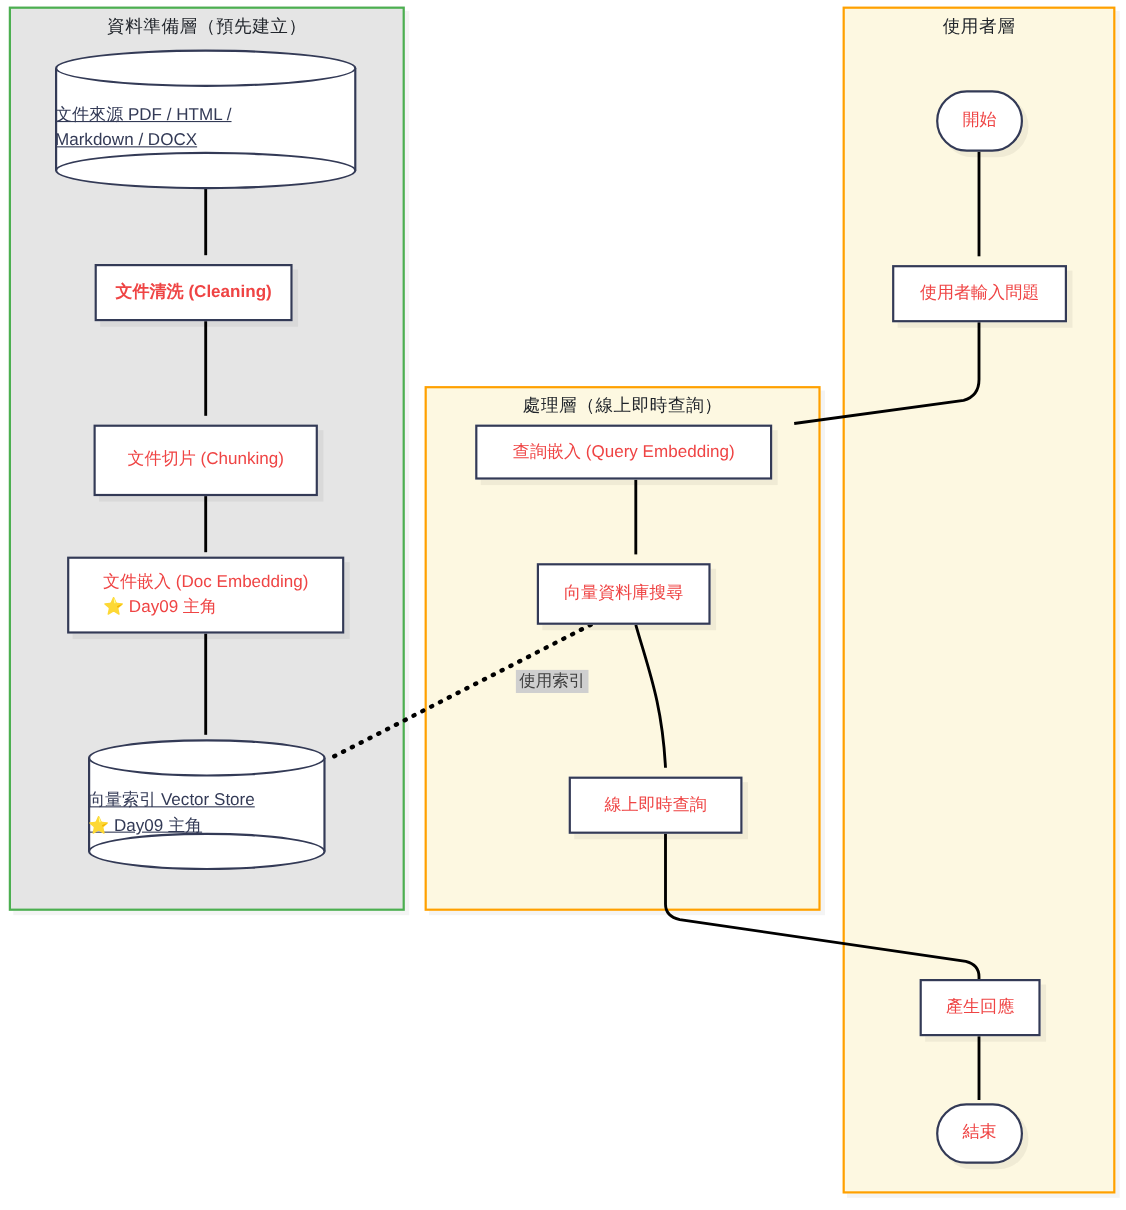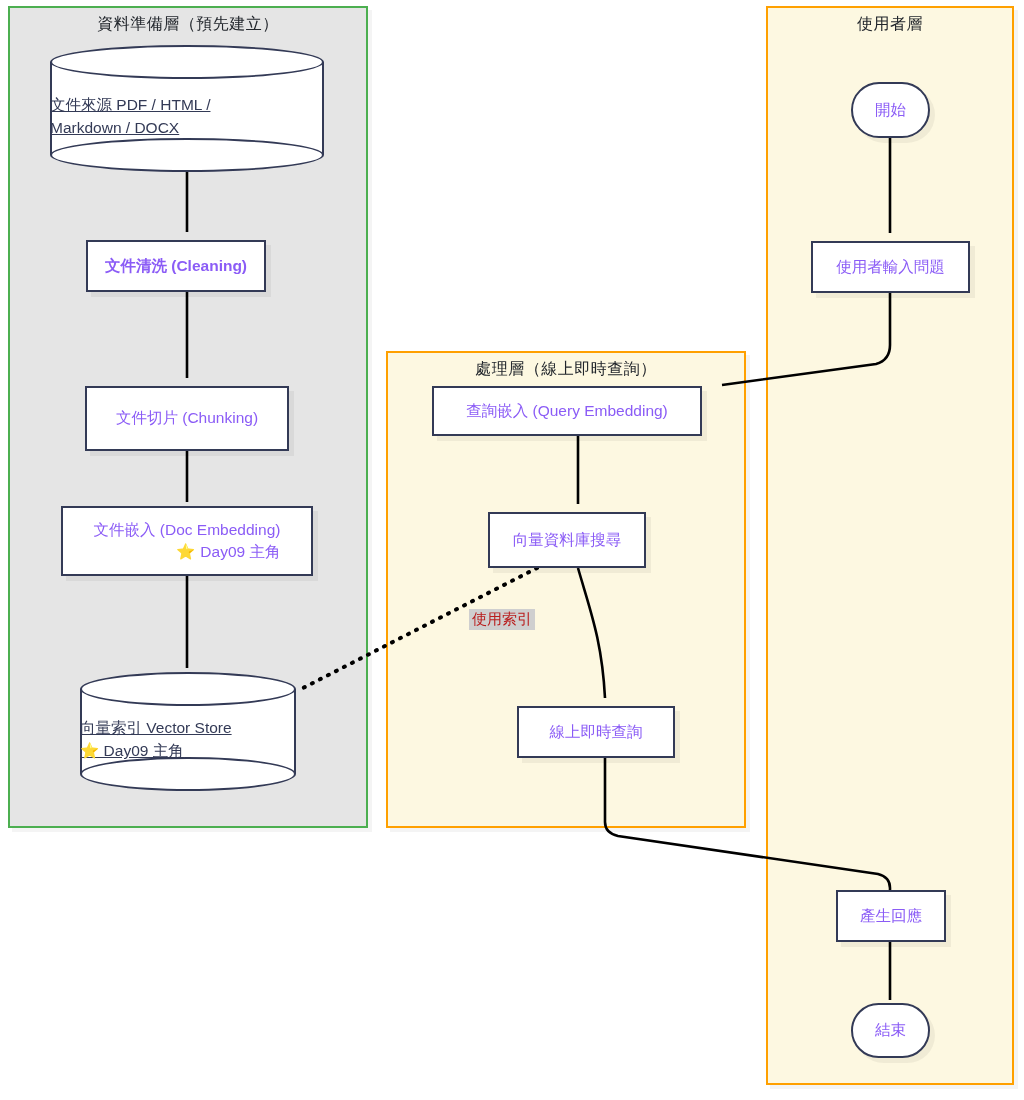--- a/index.html
+++ b/index.html
@@ -35,25 +35,25 @@
     letter-spacing: .5px;
     white-space: nowrap;
   }
 
   
   .node {
     position: absolute;
     box-sizing: border-box;
     background: #ffffff;
     border: 2px solid #333a56;
-    color: #8b5cf6;
+    color: #ef4444;
     display: flex;
     align-items: center;
     justify-content: center;
-    text-align: right;
+    text-align: left;
     font-size: 15.5px;
     line-height: 1.45;
     box-shadow: 5px 5px 0 rgba(0,0,0,0.05);
   }
   .node.stadium {
     border-radius: 999px;
     box-shadow: 5px 5px 0 rgba(0,0,0,0.05);
   }
   .node-text { display:block; padding: 0 6px; }
   .node-line { display:block; white-space: nowrap; }
@@ -95,21 +95,21 @@
     font-size: 15.5px;
     line-height: 1.5;
     z-index: 4;
     text-decoration: underline;
   }
 
   
   .edge-label {
     position: absolute;
     background: #cfcfcf;
-    color: #b91c1c;
+    color: #404040;
     font-size: 15px;
     padding: 1px 3px;
     white-space: nowrap;
   }
 
   svg.edges {
     position: absolute;
     left: 0; top: 0;
     width: 1024px;
     height: 1100px;

